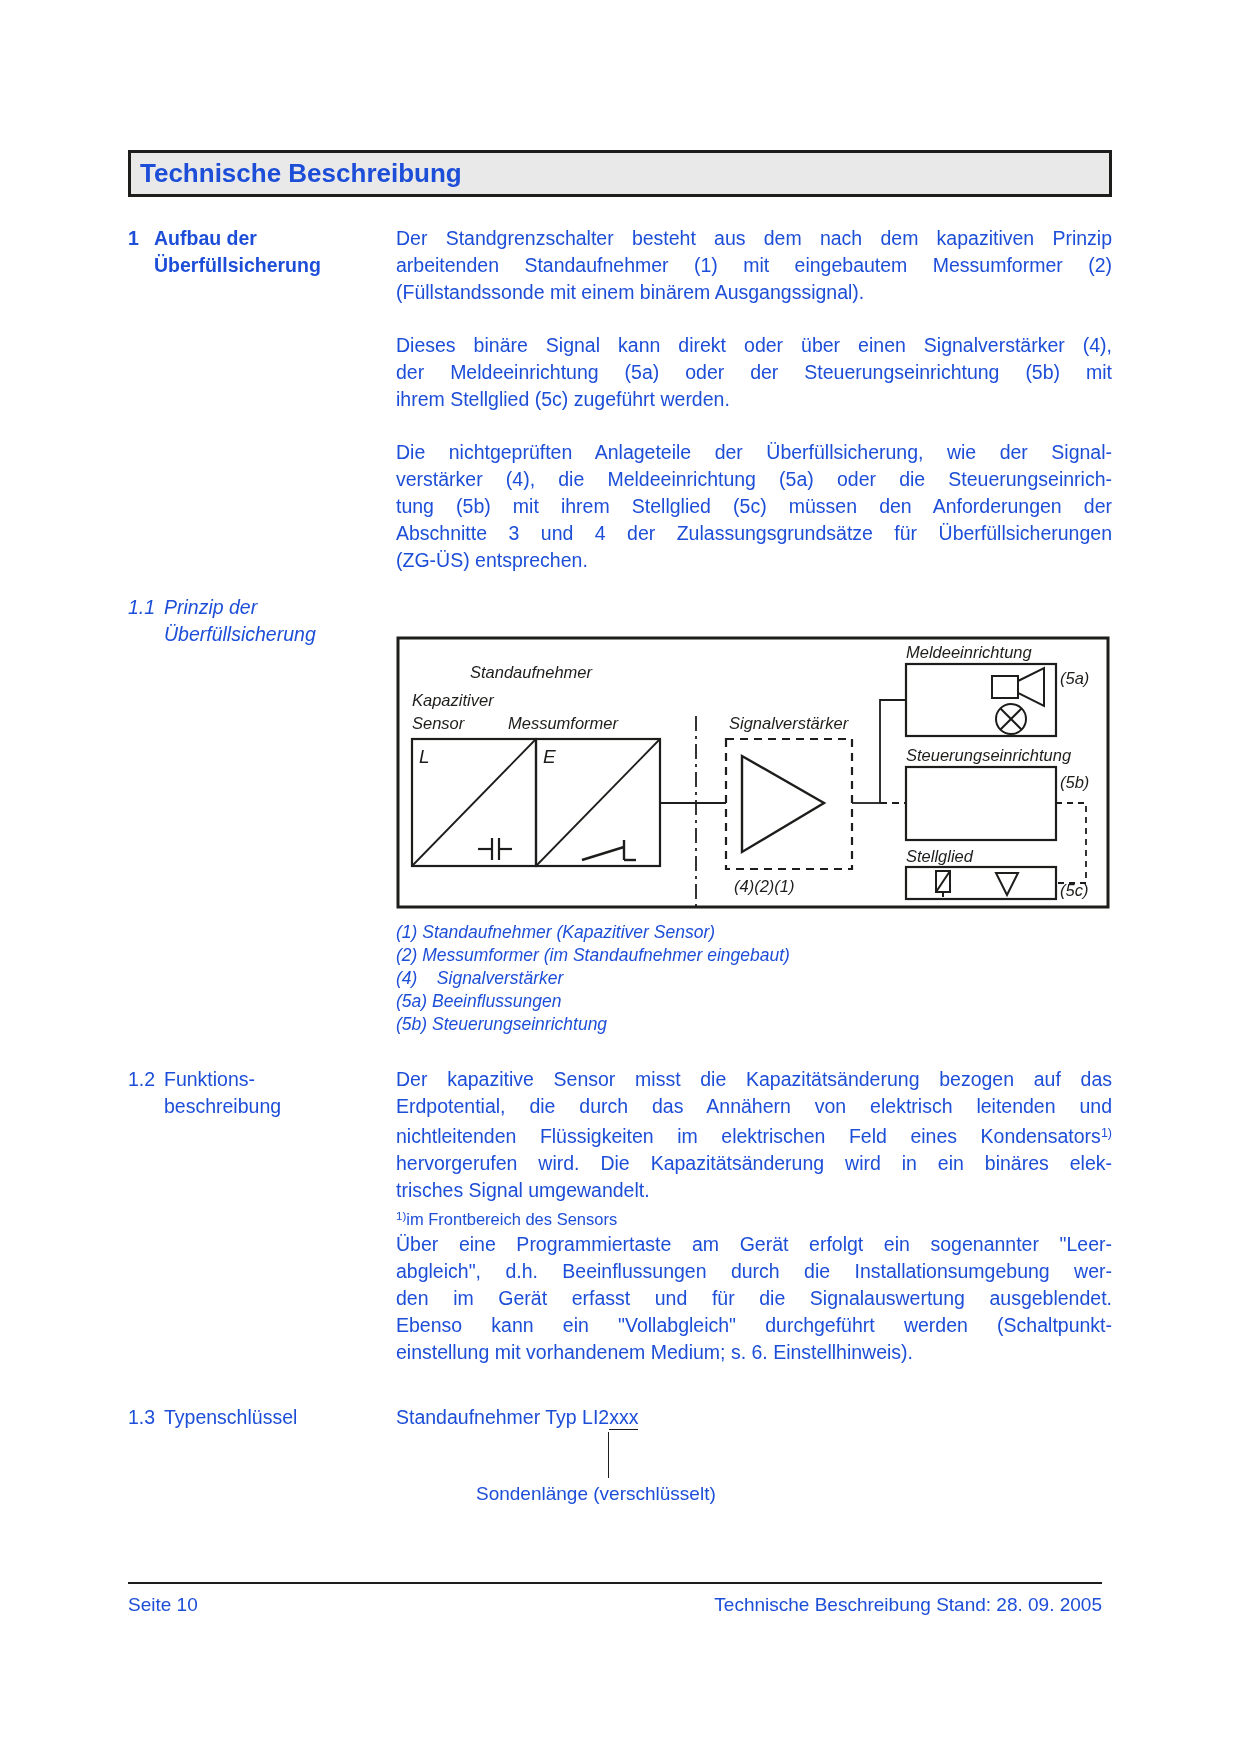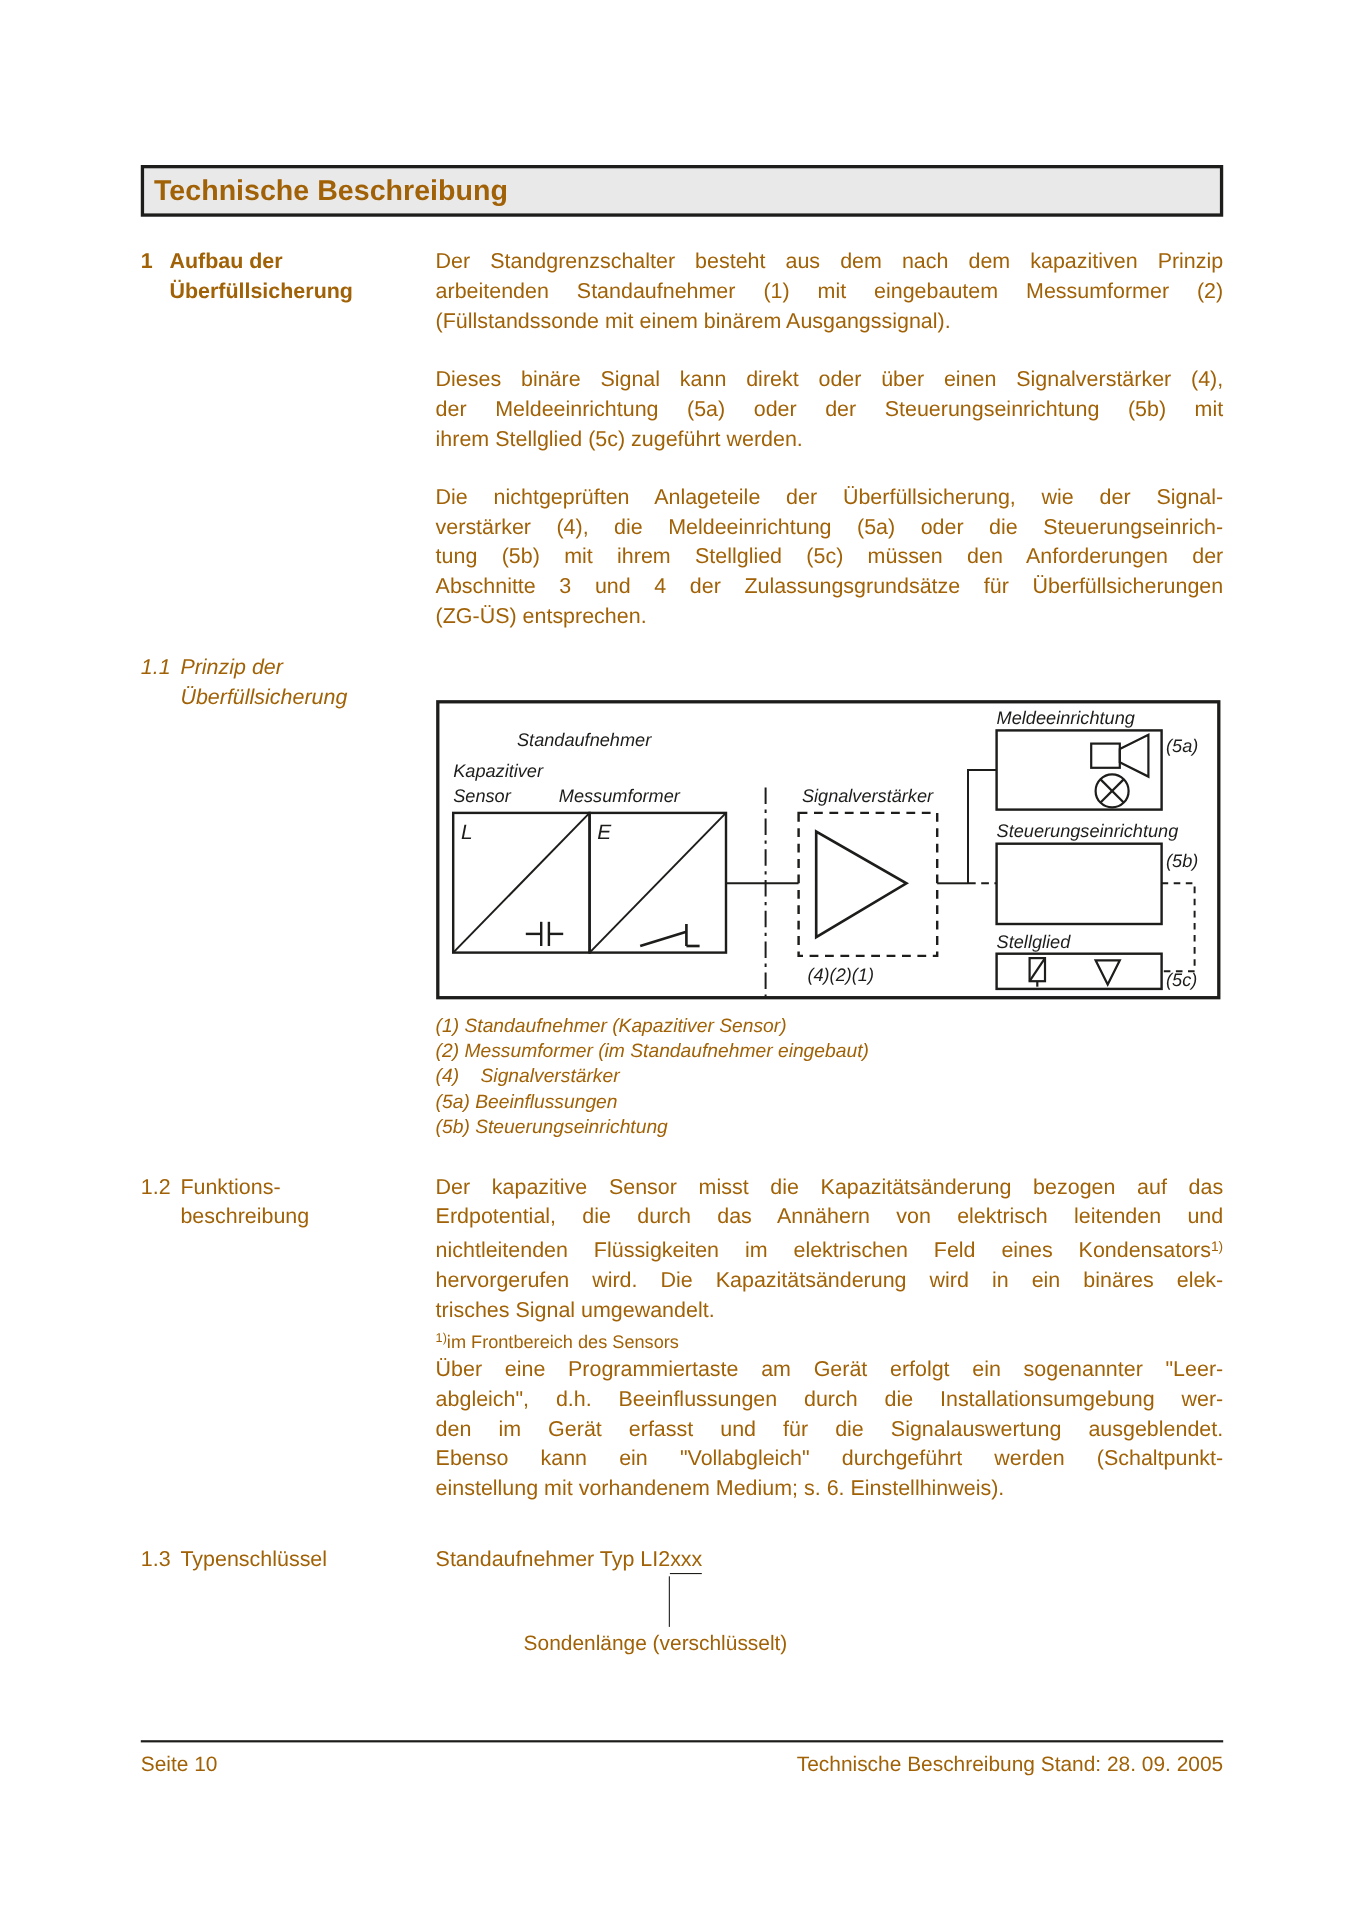--- a/index.html
+++ b/index.html
@@ -1,17 +1,17 @@
 <!DOCTYPE html>
 <html><head>
 <meta charset="utf-8">
 <style>
   html,body{margin:0;padding:0;background:#fff;}
   .page{position:relative;width:1241px;height:1754px;background:#ffffff;
-        color:#a16207;font-family:"Liberation Sans",sans-serif;overflow:hidden;}
+        color:#1d4ed8;font-family:"Liberation Sans",sans-serif;overflow:hidden;}
   .content{padding:150px 129px 0 128px;}
   .titlebox{border:3px solid #1d1d1b;background:#e9e9e9;height:41px;
             display:flex;align-items:center;padding-left:9px;
             font-size:26px;font-weight:bold;letter-spacing:0px;}
   .row{display:flex;align-items:flex-start;}
   .col-label{width:268px;flex:none;font-size:19.5px;line-height:27px;}
   .col-body{width:716px;flex:none;font-size:19.5px;line-height:27px;}
   .heading{display:flex;}
   .heading.bold{font-weight:bold;}
   .hn1{width:26px;flex:none;}
@@ -24,21 +24,21 @@
   .footnote sup.fn{vertical-align:5px;font-size:11.5px;}
   .legend{margin-top:12px;font-size:17.5px;line-height:23px;}
   .legend div{white-space:pre;}
   .diagram-svg{display:block;margin-top:42px;}
   svg text{font-family:"Liberation Sans",sans-serif;font-size:16.5px;fill:#1d1d1b;}
   svg text.big{font-size:19px;}
   .typeline .u{border-bottom:1.6px solid #1d1d1b;padding-bottom:1px;}
   .type-connector{width:0;height:46px;border-left:1.6px solid #1d1d1b;
                   margin-left:212px;margin-top:1px;}
   .type-annot{margin-left:80px;margin-top:2px;font-size:19px;}
-  .footer{position:absolute;left:128px;right:129px;top:1582px;
+  .footer{position:absolute;left:128px;right:139px;top:1582px;
           border-top:2.5px solid #1d1d1b;padding-top:10px;
           display:flex;justify-content:space-between;
           font-size:19px;}
   .s11row{margin-top:20px;font-style:italic;}
   .s12row{margin-top:30px;}
   .s13row{margin-top:38px;}
   .para-top{margin-top:28px;}
 </style>
 </head>
 <body>

